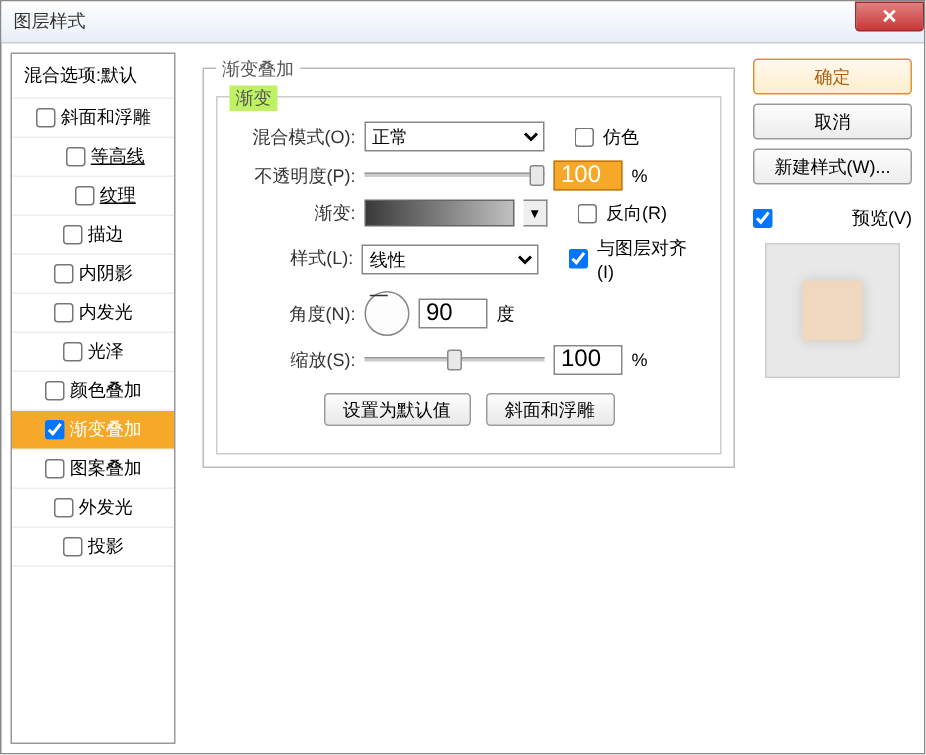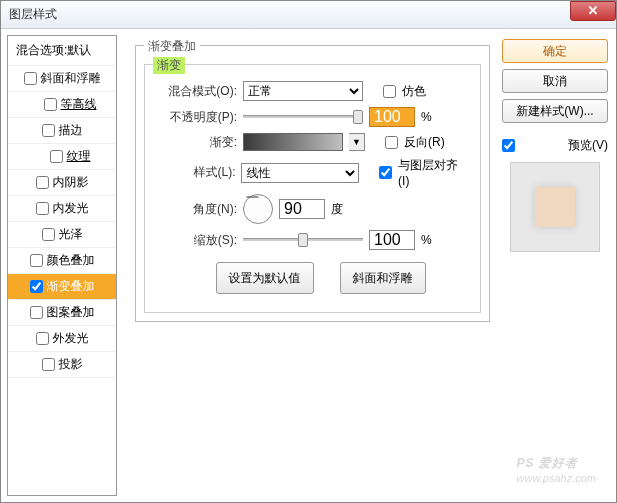--- a/index.html
+++ b/index.html
@@ -26,21 +26,21 @@
 select { width: 120px; height: 20px; border: 1px solid #888; background: #fff; font-size: 12px; }
 .grad-swatch { width: 100px; height: 18px; border: 1px solid #666; background: linear-gradient(to right, #3a3a3a, #c0c0c0); display: inline-block; }
 .dd-arrow { width: 16px; height: 18px; border: 1px solid #888; border-left: none; background: #eee; text-align: center; line-height: 16px; cursor: pointer; font-size: 9px; }
 .slider { position: relative; width: 120px; height: 14px; }
 .slider .track { position: absolute; top: 5px; left: 0; right: 0; height: 3px; background: #ccc; border-top: 1px solid #999; }
 .slider .thumb { position: absolute; top: 0; width: 10px; height: 14px; background: #e8e8e8; border: 1px solid #888; border-radius: 2px; }
 .numbox { width: 46px; height: 20px; border: 1px solid #888; text-align: left; padding: 1px 4px; font-size: 16px; }
 .numbox.hl { background: #f6a828; color: #fff; border-color: #c07818; }
 .angle-dial { width: 30px; height: 30px; border: 1px solid #888; border-radius: 50%; background: #fdfdfd; position: relative; display: inline-block; }
 .angle-dial .hand { position: absolute; left: 50%; top: 50%; width: 1px; height: 12px; background: #333; transform-origin: top center; transform: translateY(-12px) rotate(90deg); }
-.btn { height: 32px; padding: 0 12px; border: 1px solid #999; background: linear-gradient(#fdfdfd,#e8e8e8); border-radius: 3px; cursor: pointer; font-size: 12px; margin-left: 16px; }
+.btn { height: 22px; padding: 0 12px; border: 1px solid #999; background: linear-gradient(#fdfdfd,#e8e8e8); border-radius: 3px; cursor: pointer; font-size: 12px; }
 .btnrow { display: flex; gap: 10px; justify-content: center; margin-top: 12px; }
 .rightcol { width: 110px; padding: 4px 2px; }
 .rbtn { width: 100%; height: 24px; margin-bottom: 6px; border: 1px solid #999; background: linear-gradient(#fdfdfd,#ececec); border-radius: 3px; cursor: pointer; font-size: 12px; }
 .rbtn.primary { border: 1px solid #e09030; color: #b06010; background: linear-gradient(#fff8ee,#fdeecc); }
 .prev-chk { display: flex; align-items: center; gap: 8px; justify-content: space-between; margin: 8px 0; }
 .preview-box { width: 90px; height: 90px; margin: 8px auto; background: #e8e8e8; border: 1px solid #ccc; display: flex; align-items: center; justify-content: center; }
 .preview-inner { width: 40px; height: 40px; background: #f0d8c0; box-shadow: 0 0 8px rgba(0,0,0,0.15); }
 .wm1 { position: absolute; right: 20px; bottom: 18px; font-size: 20px; color: #d8d8d8; font-style: italic; font-weight: bold; letter-spacing: 1px; z-index: 5; }
 .wm1 .sub { font-size: 11px; color: #d8d8d8; display: block; letter-spacing: 0; font-weight: normal; text-align: center; }
 .chk { width: 13px; height: 13px; }
@@ -59,27 +59,27 @@
       <div class="opt">混合选项:默认</div>
       <div id="style-items">
           <div class="item">
             <input type="checkbox" style="">
             <span>斜面和浮雕</span>
           </div>
           <div class="item indent">
             <input type="checkbox" style="">
             <span>等高线</span>
           </div>
+          <div class="item indent">
+            <input type="checkbox" style="">
+            <span>纹理</span>
+          </div>
           <div class="item">
             <input type="checkbox" style="">
             <span>描边</span>
-          </div>
-          <div class="item indent">
-            <input type="checkbox" style="">
-            <span>纹理</span>
           </div>
           <div class="item">
             <input type="checkbox" style="">
             <span>内阴影</span>
           </div>
           <div class="item">
             <input type="checkbox" style="">
             <span>内发光</span>
           </div>
           <div class="item">
@@ -185,17 +185,13 @@
         <input type="checkbox" class="chk" checked="" style="">
         <span>预览(V)</span>
       </div>
       <div class="preview-box">
         <div class="preview-inner"></div>
       </div>
     </div>
 
   </div>
 
-  <div class="wm1">
-    <span>PS 爱好者</span>
-    <span class="sub">www.psahz.com</span>
-  </div>
 </div>
 
 </body></html>

